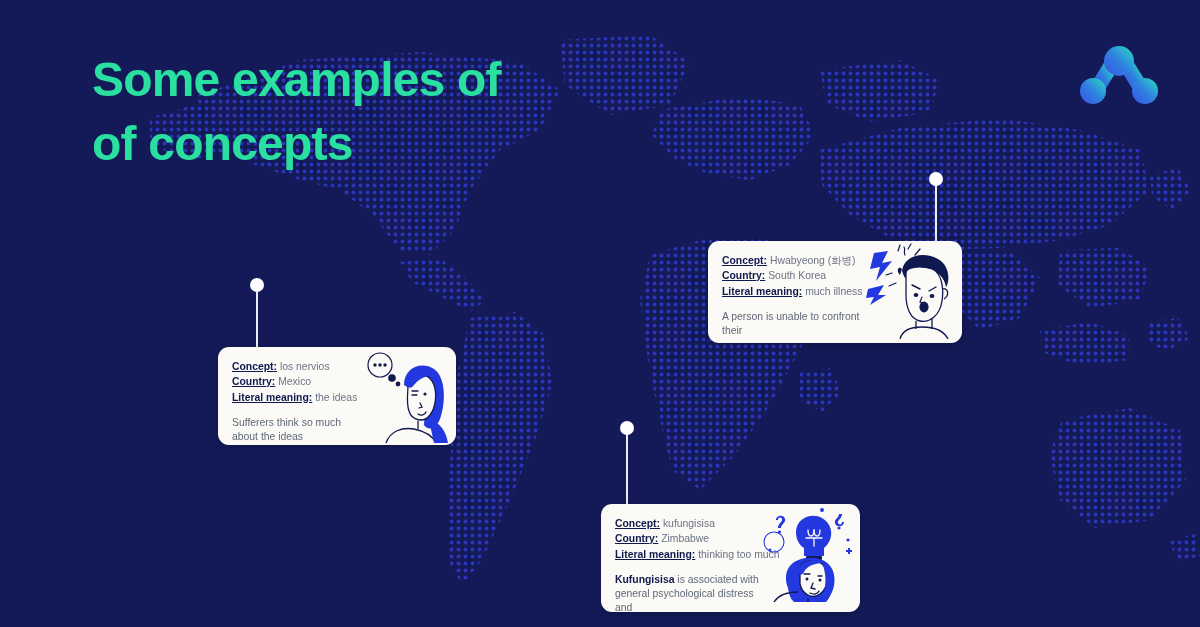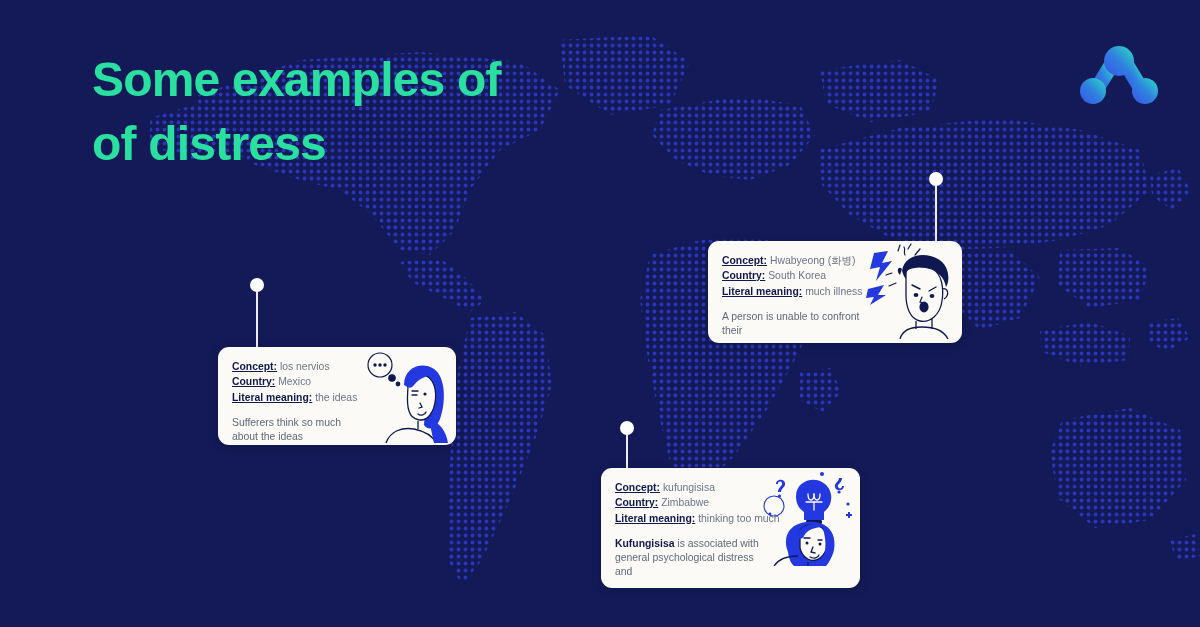--- a/index.html
+++ b/index.html
@@ -110,21 +110,21 @@
     right: 2px;
     top: 2px;
     width: 98px;
     height: 96px;
   }
   .art svg { display: block; width: 100%; height: 100%; }
 
   
   #card-nervios    { left: 218px; top: 347px; width: 238px; height: 98px; }
   #card-hwabyeong  { left: 708px; top: 241px; width: 254px; height: 102px; }
-  #card-kufungisisa{ left: 601px; top: 468px; width: 259px; height: 120px; }
+  #card-kufungisisa{ left: 601px; top: 504px; width: 259px; height: 108px; }
 
   #card-hwabyeong .card-body { right: 92px; }
   #card-kufungisisa .card-body { right: 92px; }
 
   #pin-nervios     { left: 250px; top: 278px; height: 72px; }
   #pin-nervios .stem { height: 72px; }
   #pin-hwabyeong   { left: 929px; top: 172px; height: 72px; }
   #pin-hwabyeong .stem { height: 72px; }
   #pin-kufungisisa { left: 620px; top: 421px; height: 76px; }
   #pin-kufungisisa .stem { height: 76px; }
@@ -178,21 +178,21 @@
           <path d="M1150,175 L1178,168 L1192,192 L1172,210 L1152,196 Z"></path>
         </clipPath>
       </defs>
       <rect x="0" y="0" width="1200" height="627" fill="#131a57"></rect>
       <rect x="0" y="0" width="1200" height="627" fill="url(#dots)" clip-path="url(#landclip)"></rect>
     </svg>
   </div>
 
   <h1 id="title">
     <span class="line">Some examples of</span>
-    <span class="line">of distress</span>
+    <span class="line">of concepts</span>
   </h1>
 
   <div id="logo">
     <svg viewBox="0 0 78 62" xmlns="http://www.w3.org/2000/svg">
       <defs>
         <linearGradient id="lg" x1="0" y1="1" x2="1" y2="0">
           <stop offset="0%" stop-color="#3a52e8"></stop>
           <stop offset="50%" stop-color="#2f82e0"></stop>
           <stop offset="100%" stop-color="#2ae0c0"></stop>
         </linearGradient>

